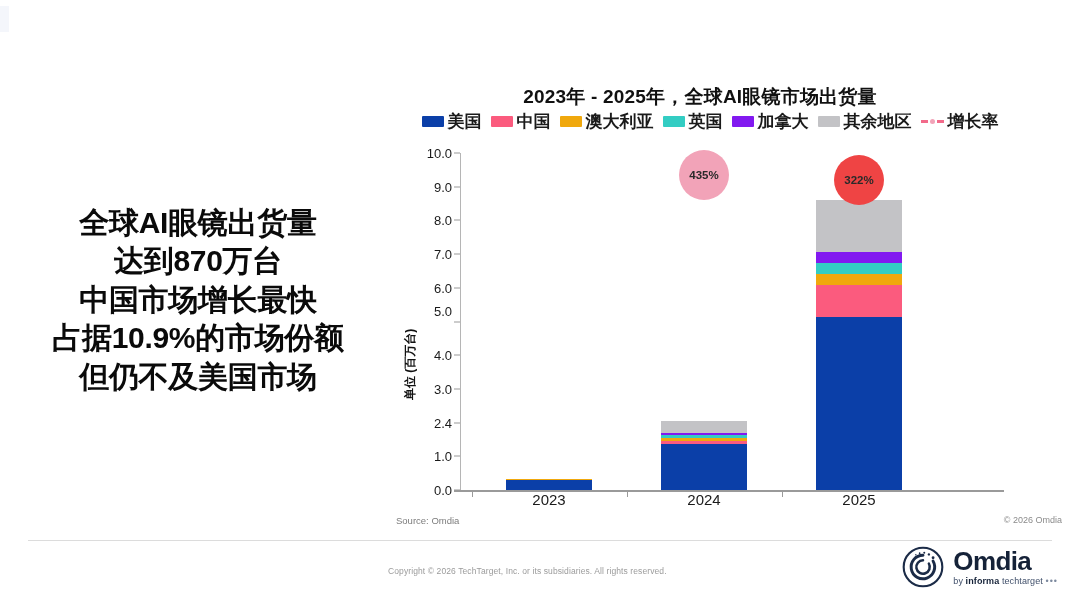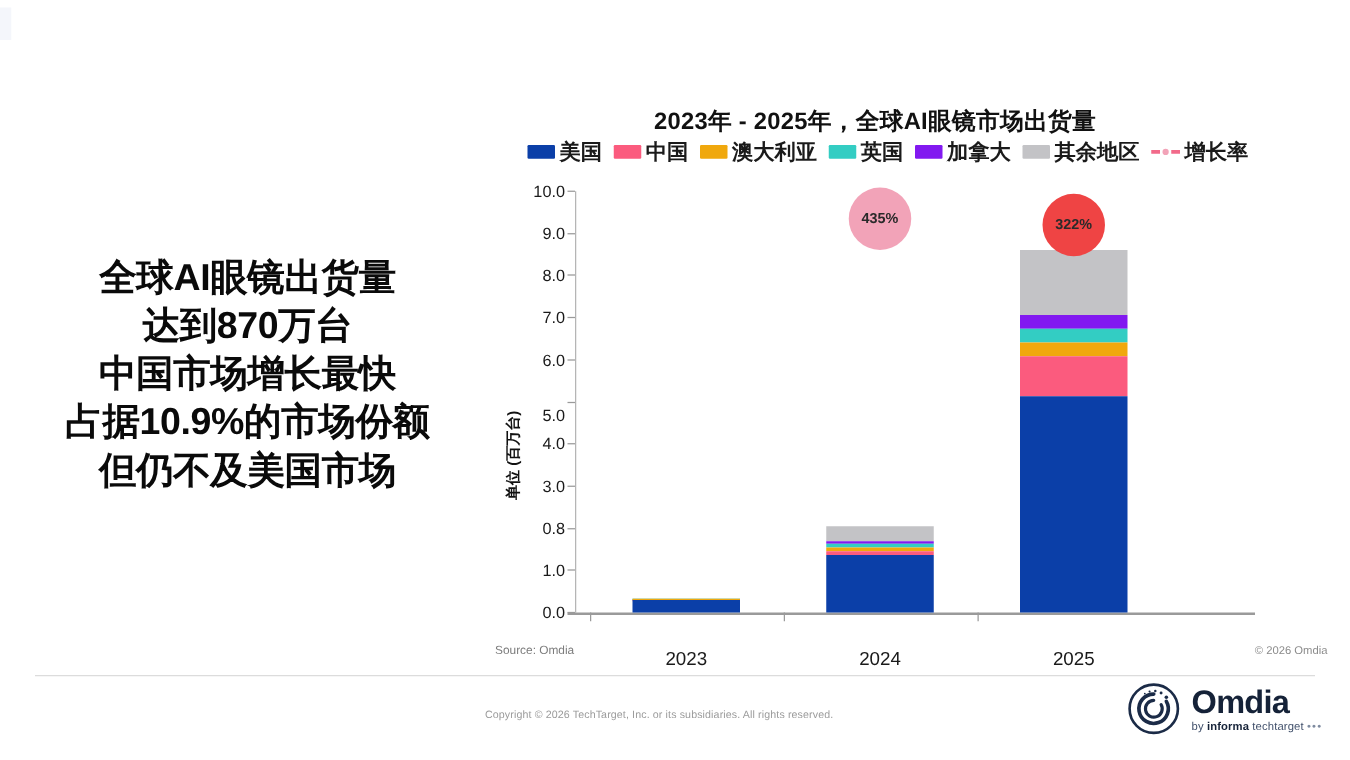--- a/index.html
+++ b/index.html
@@ -117,21 +117,21 @@
     background: #9a9a9a;
   }
   .bar-stack {
     position: absolute;
     bottom: 0; left: 0;
     width: 86px;
   }
   .seg { width: 100%; display: block; }
   .xlabel {
     position: absolute;
-    top: 374px;
+    top: 346px;
     width: 120px;
     text-align: center;
     font-size: 15px;
     color: #1a1a1a;
   }
 
   
   .bubble {
     position: absolute;
     width: 50px; height: 50px;
@@ -251,27 +251,27 @@
       </div>
     </div>
 
   <div id="plot-area">
     <div id="y-axis-title">单位 (百万台)</div>
     <div id="y-ticks">
         <div class="ytick" style="top: 345px;">0.0</div>
         <div class="ytickmark" style="top: 345px;"></div>
         <div class="ytick" style="top: 311.3px;">1.0</div>
         <div class="ytickmark" style="top: 311.3px;"></div>
-        <div class="ytick" style="top: 277.6px;">0.8</div>
+        <div class="ytick" style="top: 277.6px;">2.4</div>
         <div class="ytickmark" style="top: 277.6px;"></div>
         <div class="ytick" style="top: 243.9px;">3.0</div>
         <div class="ytickmark" style="top: 243.9px;"></div>
         <div class="ytick" style="top: 210.2px;">4.0</div>
         <div class="ytickmark" style="top: 210.2px;"></div>
-        <div class="ytick" style="top: 187px; text-align: center;">5.0</div>
+        <div class="ytick" style="top: 166px; text-align: center;">5.0</div>
         <div class="ytickmark" style="top: 176.5px;"></div>
         <div class="ytick" style="top: 142.8px;">6.0</div>
         <div class="ytickmark" style="top: 142.8px;"></div>
         <div class="ytick" style="top: 109.1px;">7.0</div>
         <div class="ytickmark" style="top: 109.1px;"></div>
         <div class="ytick" style="top: 75.4px;">8.0</div>
         <div class="ytickmark" style="top: 75.4px;"></div>
         <div class="ytick" style="top: 41.7px; text-align: right;">9.0</div>
         <div class="ytickmark" style="top: 41.7px;"></div>
         <div class="ytick" style="top: 8px; margin-left: 22px;">10.0</div>

